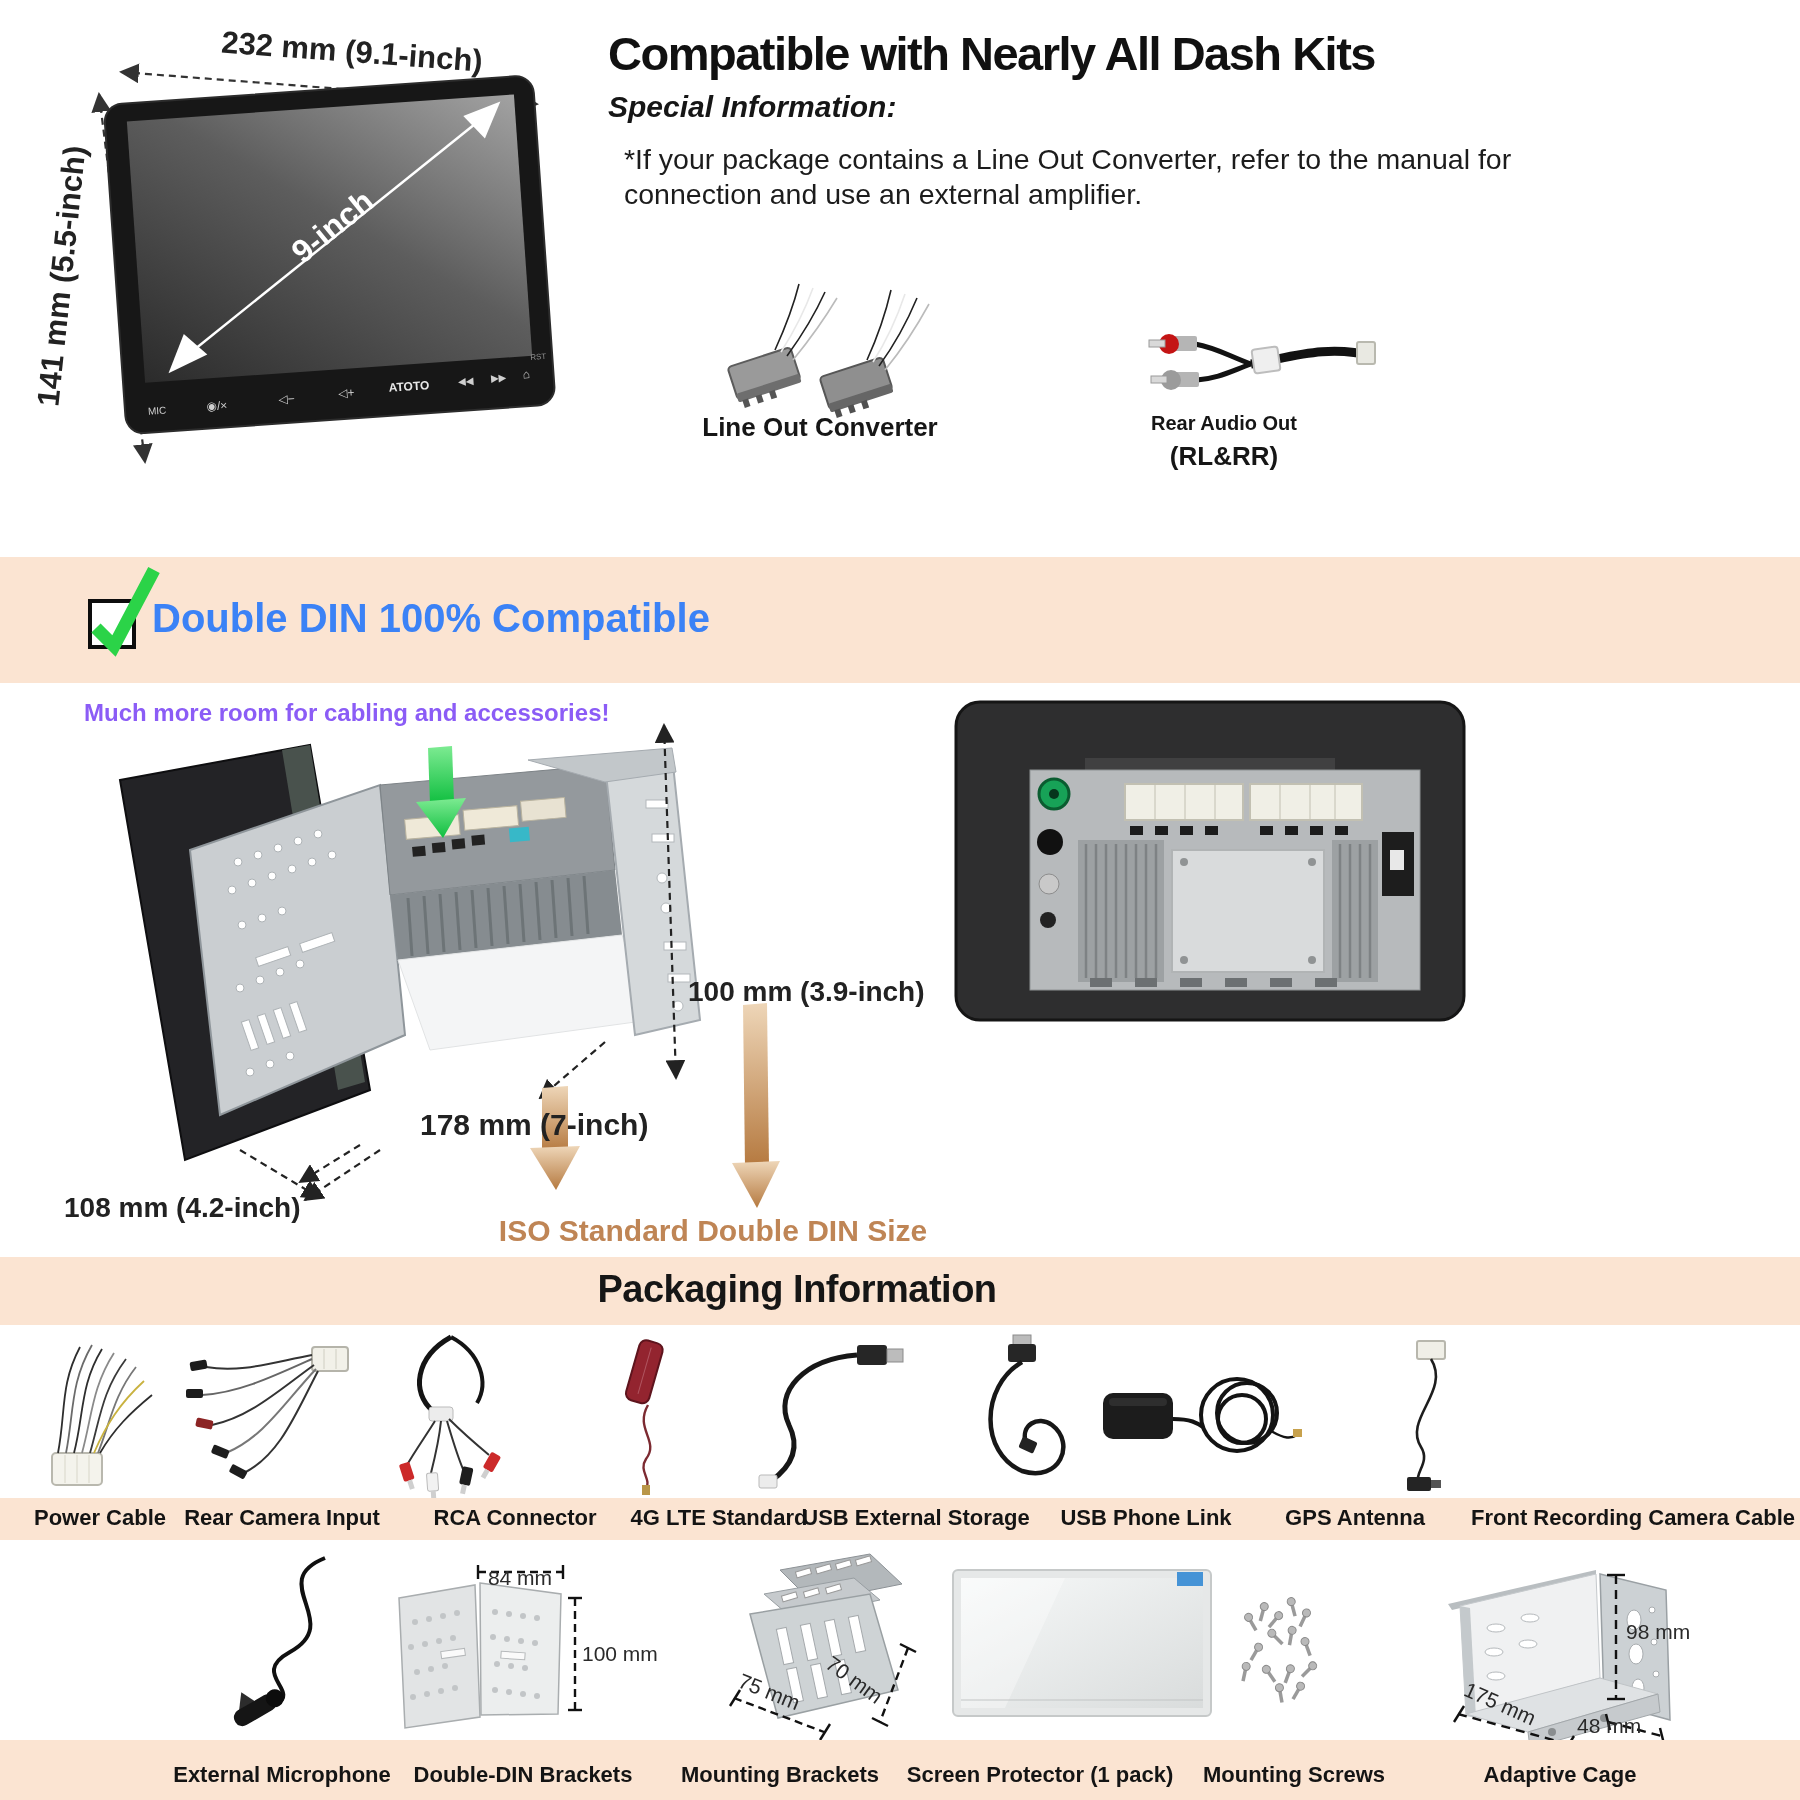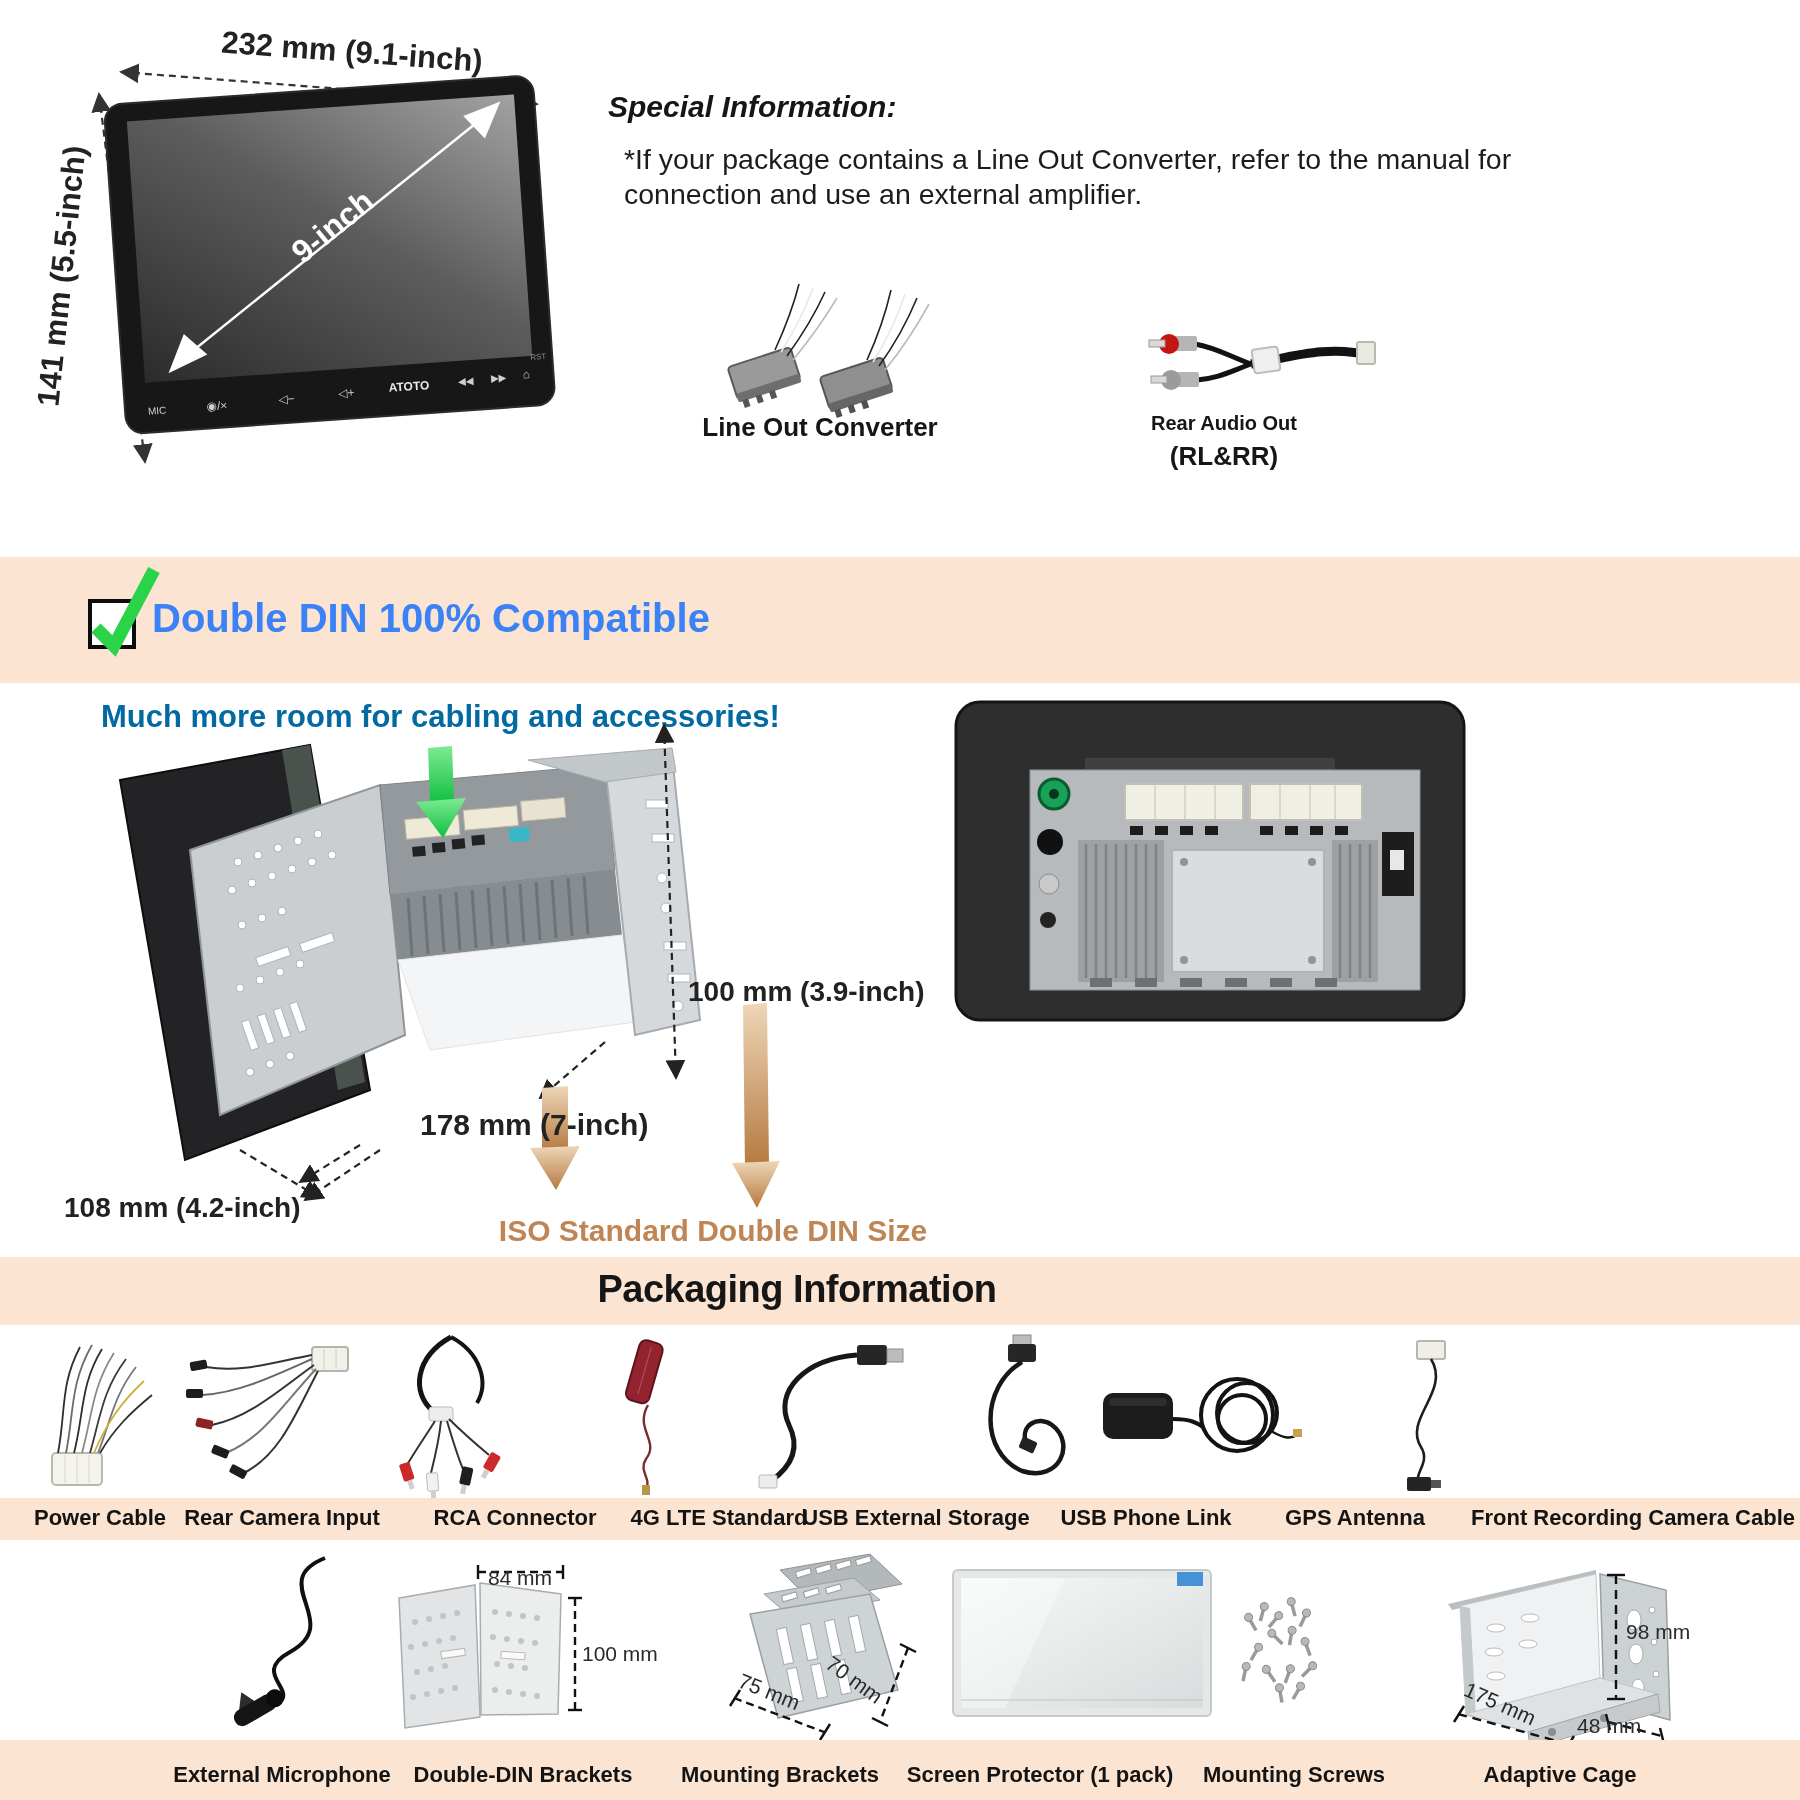--- a/index.html
+++ b/index.html
@@ -51,20 +51,21 @@
         <text x="432" y="384" font-size="10">◀◀</text>
         <text x="465" y="383" font-size="10">▶▶</text>
         <text x="493" y="382">⌂</text>
         <text x="506" y="364" font-size="8" fill="#8f8f8f">RST</text>
       </g>
     </g>
   </svg>
   <div class="dim" style="left:352px;top:52px;font-size:31px;transform:translate(-50%,-50%) rotate(4.2deg)">232 mm (9.1-inch)</div>
   <div class="dim" style="left:62px;top:276px;font-size:31px;transform:translate(-50%,-50%) rotate(-84deg)">141 mm (5.5-inch)</div>
 
+  <div class="lbl" style="left:608px;top:26px;font-size:47px;letter-spacing:-1.5px;color:#111">Compatible with Nearly All Dash Kits</div>
   <div class="lbl" style="left:608px;top:90px;font-size:30px;font-style:italic">Special Information:</div>
   <div class="abs" style="left:608px;top:126px;width:940px;font-size:28.5px;line-height:1.22;color:#1c1c1c">
     <p>*If your package contains a Line Out Converter, refer to the manual for connection and use an external amplifier.</p>
   </div>
 
   <svg style="left:715px;top:278px" width="260" height="135" viewBox="0 0 260 135">
     <g>
       <g transform="rotate(-18 50 95)">
         <rect x="16" y="78" width="66" height="34" rx="4" fill="#9a9a9a" stroke="#5c5c5c" stroke-width="2"></rect>
         <rect x="16" y="106" width="66" height="9" rx="2" fill="#6e6e6e"></rect>
@@ -114,21 +115,21 @@
   <div class="lbl ctr" style="left:1224px;top:441px;font-size:26px">(RL&amp;RR)</div>
 </div>
 
 <div class="band" style="top:557px;height:126px"></div>
 <div class="abs" style="left:88px;top:599px;width:40px;height:42px;border:4px solid #0d0d0d;background:#fff"></div>
 <svg style="left:84px;top:552px" width="84" height="100" viewBox="0 0 84 100">
   <polyline points="12,76 30,94 70,18" fill="none" stroke="#2bd348" stroke-width="13"></polyline>
 </svg>
 <div class="lbl" style="left:152px;top:596px;font-size:40px;color:#3b82f6">Double DIN 100% Compatible</div>
 
-<div class="lbl" style="left:101px;top:699px;font-size:31px;color:#0369a1">Much more room for cabling and accessories!</div>
+<div class="lbl" style="left:84px;top:699px;font-size:24px;color:#8b5cf6">Much more room for cabling and accessories!</div>
 
 <svg style="left:60px;top:720px" width="800" height="500" viewBox="0 0 800 500">
   <defs>
     <linearGradient id="gGreen" x1="0" y1="0" x2="0" y2="1">
       <stop offset="0" stop-color="#7deb92"></stop>
         <stop offset="1" stop-color="#0fbe3f"></stop>
     </linearGradient>
     <linearGradient id="gTan" x1="0" y1="0" x2="0" y2="1">
       <stop offset="0" stop-color="#eed6b8"></stop>
         <stop offset="1" stop-color="#b5793f"></stop>

